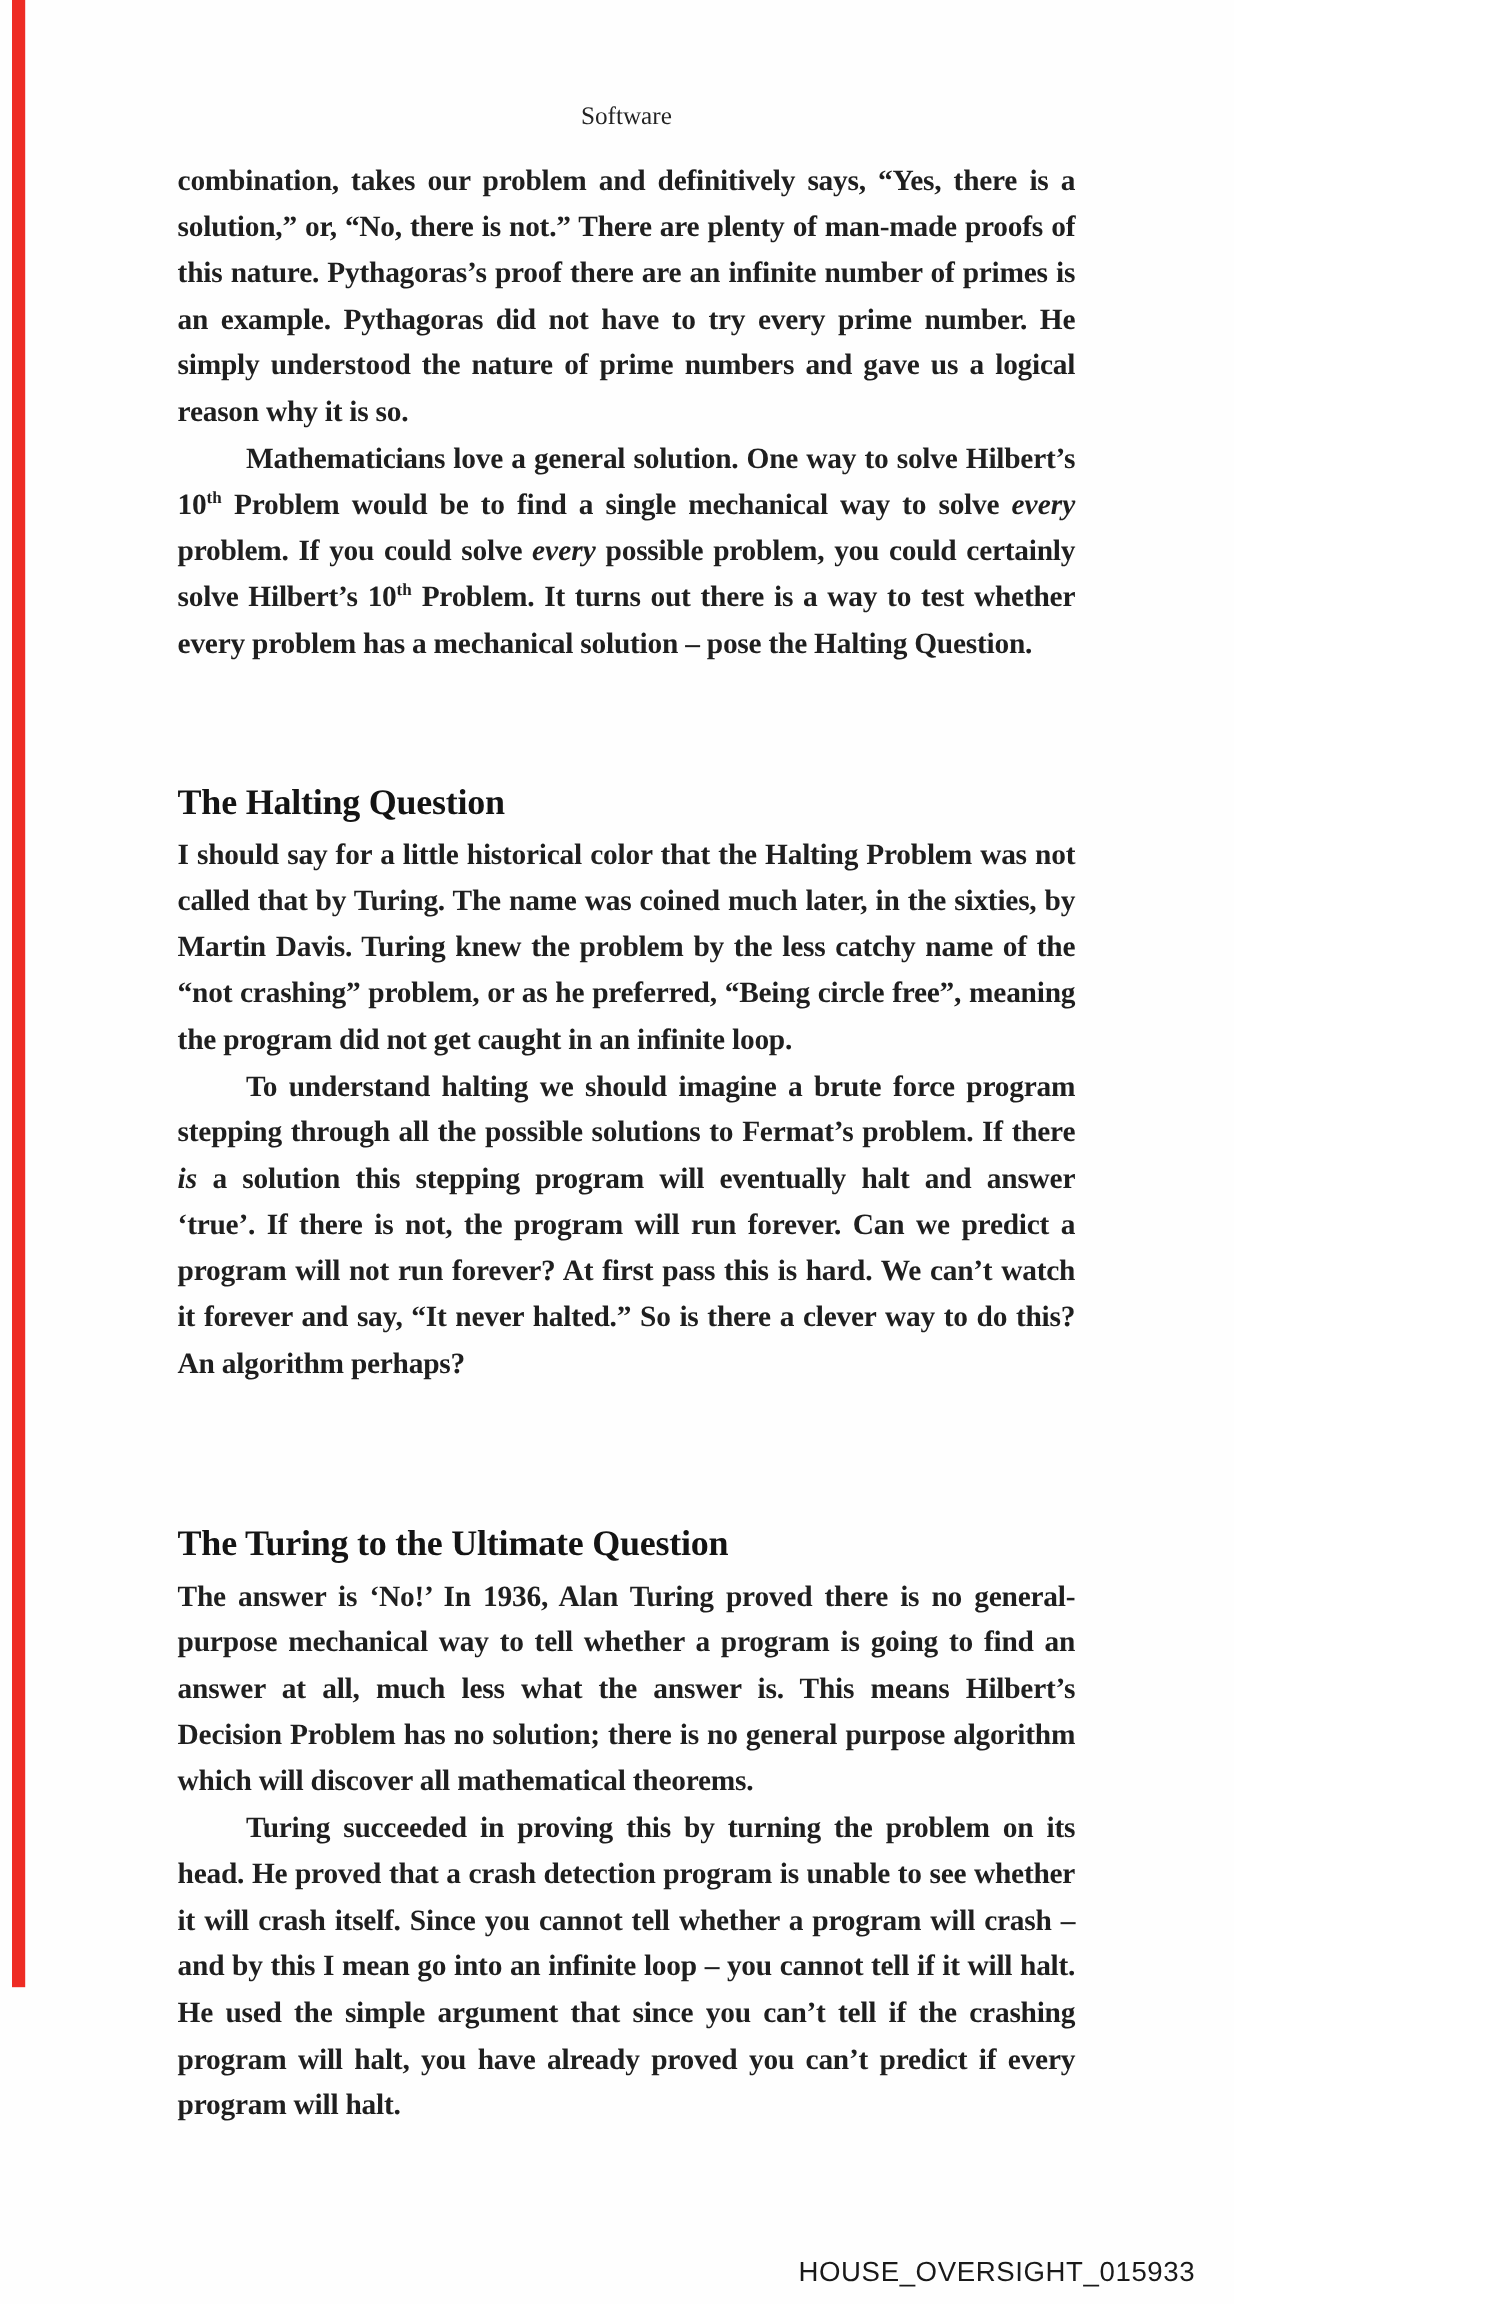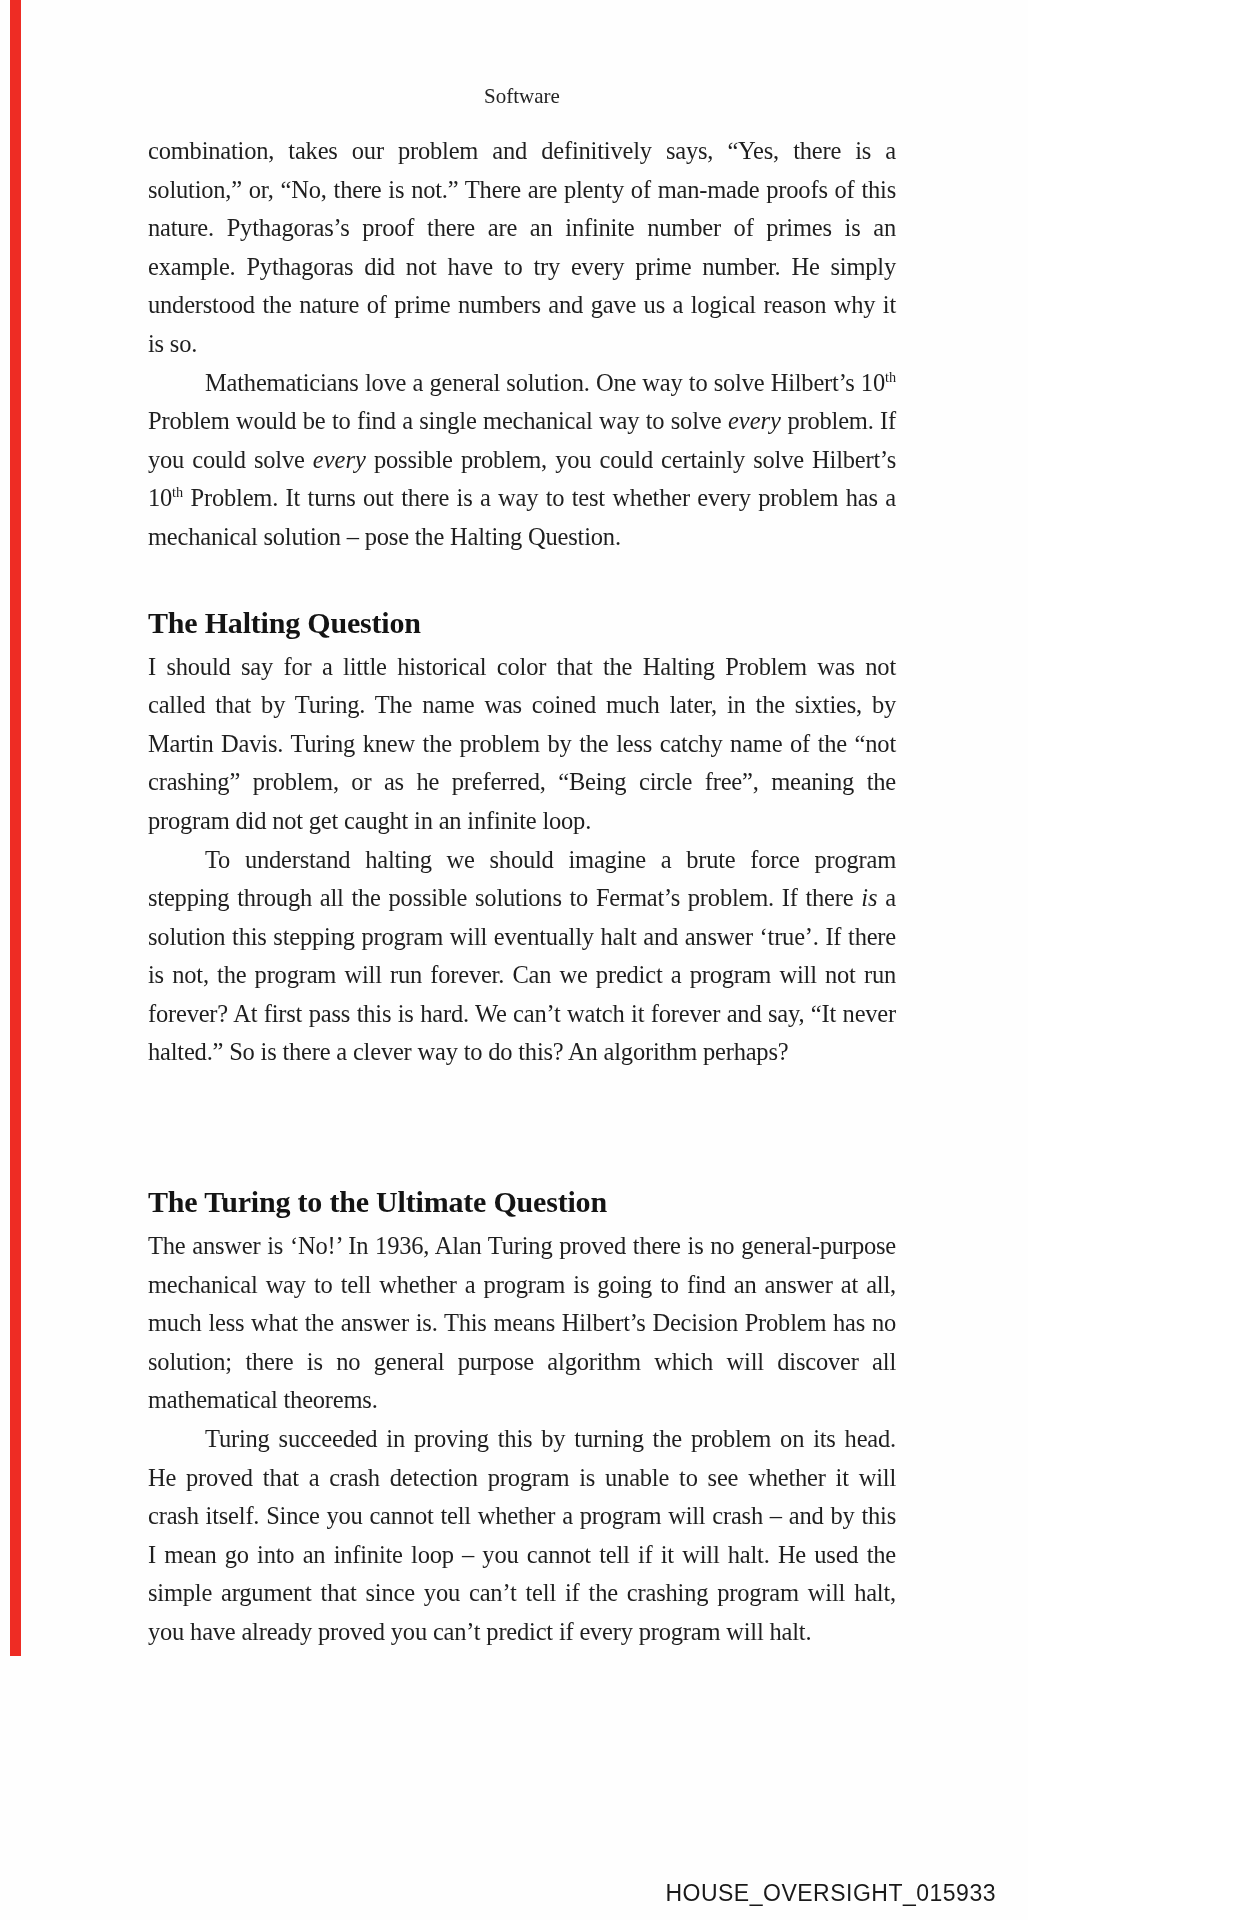--- a/index.html
+++ b/index.html
@@ -48,34 +48,35 @@
   }
   .content {
     margin-top: 24px;
     font-size: 24.5px;
     line-height: 38.6px;
     letter-spacing: -0.2px;
     text-align: justify;
   }
   .content p {
     margin: 0;
+    font-weight: bold;
   }
   .content p.indent {
     text-indent: 57px;
   }
   .content h2 {
     margin: 0;
     font-size: 30px;
     line-height: 36px;
     font-weight: bold;
     color: #141414;
     text-align: left;
     letter-spacing: -0.2px;
   }
-  .content h2.gap-1 { margin-top: 48px; margin-bottom: 7px; }
+  .content h2.gap-1 { margin-top: 94px; margin-bottom: 7px; }
   .content h2.gap-2 { margin-top: 112px; margin-bottom: 7px; }
   .content sup {
     font-size: 0.58em;
     line-height: 0;
     vertical-align: super;
     letter-spacing: 0;
   }
   .content i { letter-spacing: 0; }
   .watermark {
     position: absolute;

